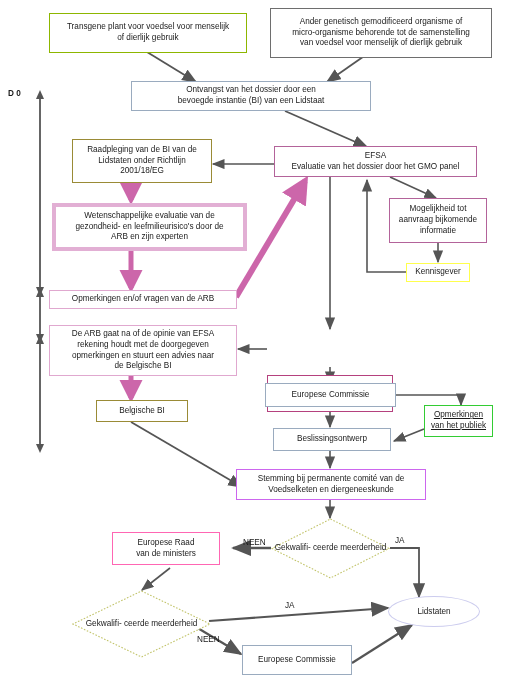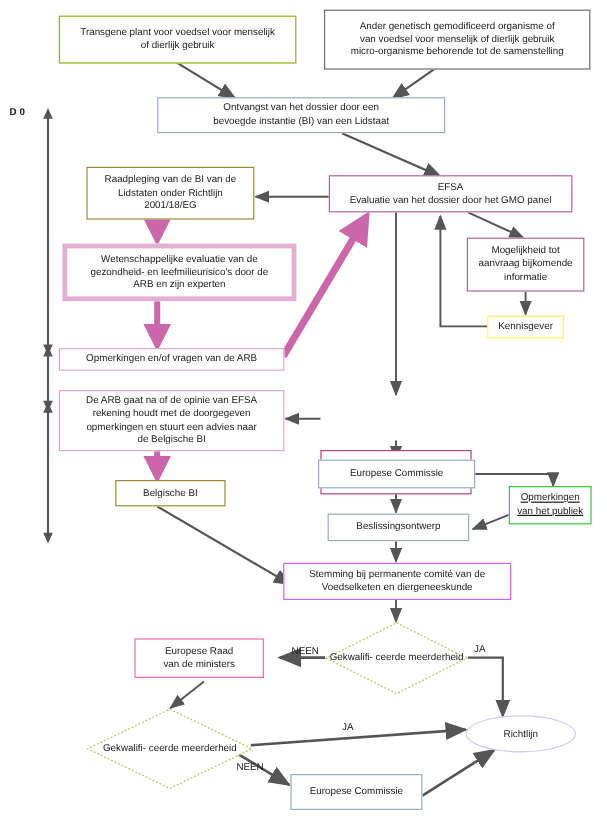--- a/index.html
+++ b/index.html
@@ -160,22 +160,22 @@
   <div class="node" style="left:49px; top:13px; width:198px; height:40px; border:1.6px solid #8db600;">
     <div>
       <span>Transgene plant voor voedsel voor menselijk</span>
       <span>of dierlijk gebruik</span>
     </div>
   </div>
 
   <div class="node" style="left:270px; top:8px; width:222px; height:50px; border:1.2px solid #6e6e6e;">
     <div>
       <span>Ander genetisch gemodificeerd organisme of</span>
+      <span>micro-organisme behorende tot de samenstelling</span>
       <span>van voedsel voor menselijk of dierlijk gebruik</span>
-      <span>micro-organisme behorende tot de samenstelling</span>
     </div>
   </div>
 
   <div class="node" style="left:131px; top:81px; width:240px; height:30px; border:1.1px solid #9aabbf;">
     <div>
       <span>Ontvangst van het dossier door een</span>
       <span>bevoegde instantie (BI) van een Lidstaat</span>
     </div>
   </div>
 
@@ -291,21 +291,21 @@
         <span>meerderheid</span>
       </div>
     </div>
   </div>
 
   <div class="node" style="left:242px; top:645px; width:110px; height:30px; border:1.1px solid #9aabbf;">
     <span>Europese Commissie</span>
   </div>
 
   <div class="ellipse" style="left:388px; top:596px; width:92px; height:31px; border:1.1px solid #ccccee;">
-    <span>Richtlijn</span>
+    <span>Lidstaten</span>
   </div>
 
   <div class="lbl" style="left:243px; top:538px;">NEEN</div>
   <div class="lbl" style="left:395px; top:536px;">JA</div>
   <div class="lbl" style="left:285px; top:601px;">JA</div>
   <div class="lbl" style="left:197px; top:635px;">NEEN</div>
 
 </div>
 
 </body></html>

